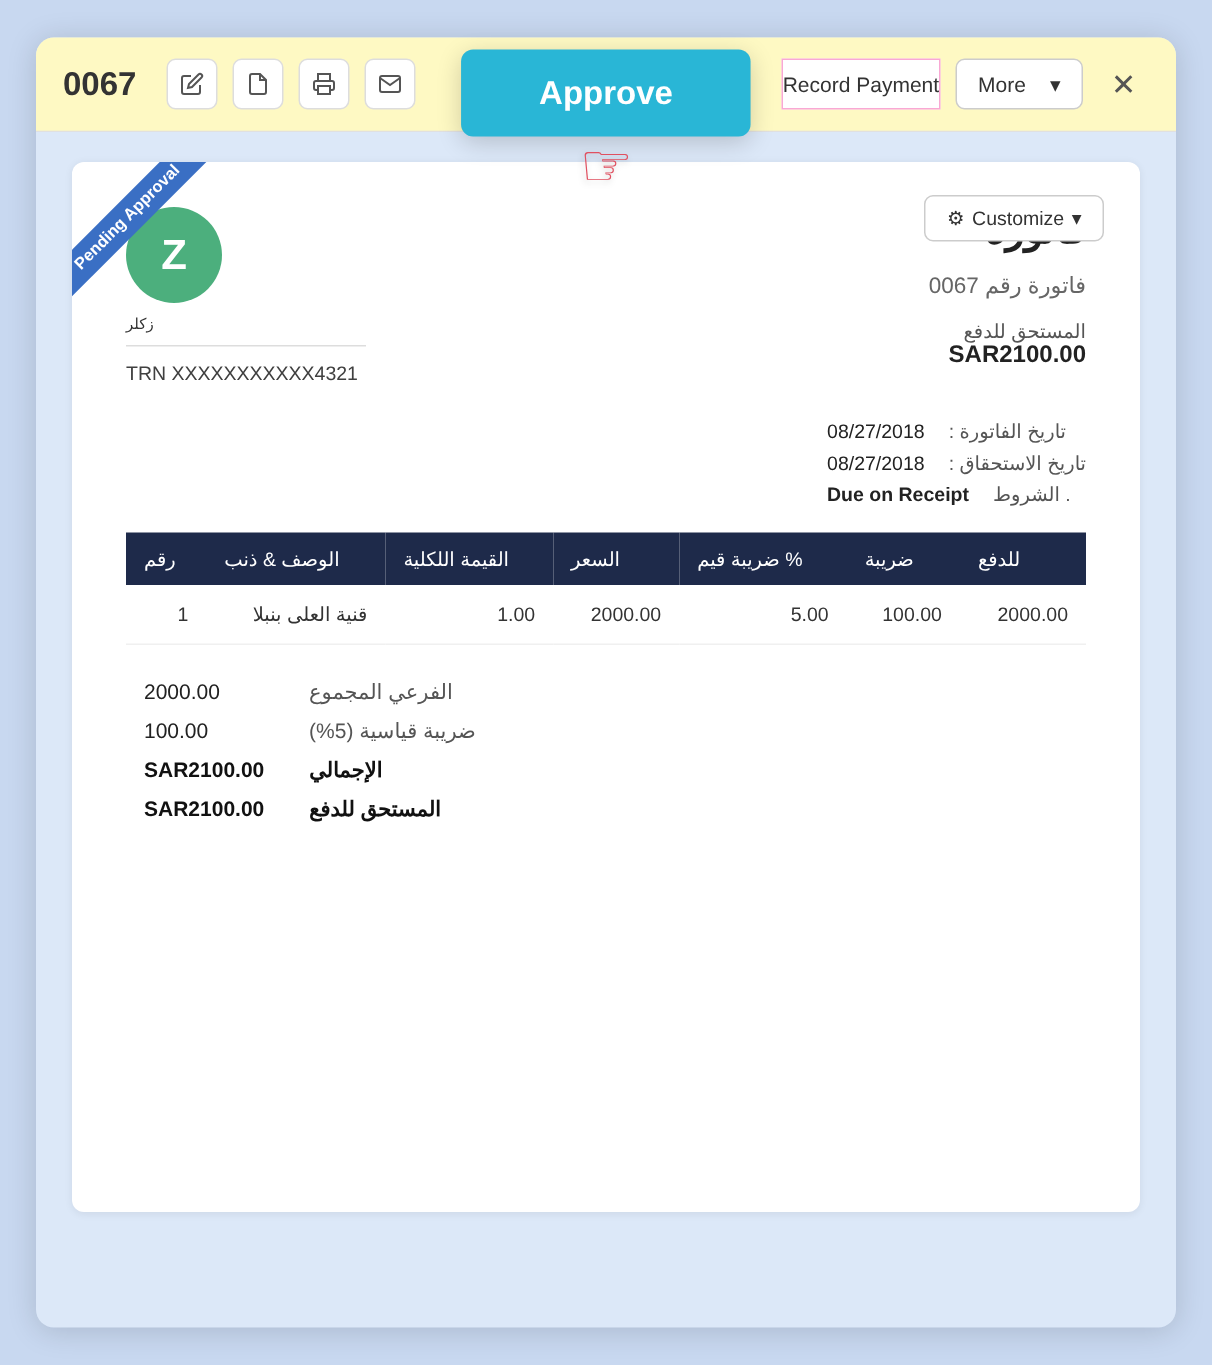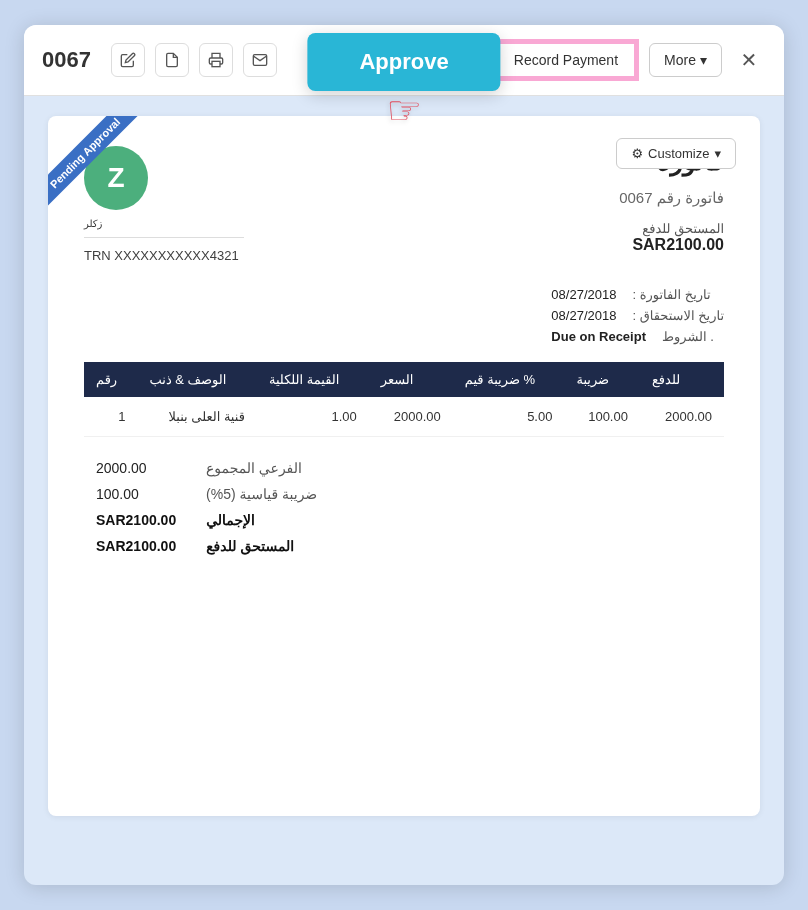--- a/index.html
+++ b/index.html
@@ -20,21 +20,21 @@
       border-radius: 12px;
       padding: 0;
       position: relative;
       box-shadow: 0 2px 20px rgba(0,0,0,0.15);
     }
     
     .toolbar {
       display: flex;
       align-items: center;
       padding: 14px 18px;
-      background: #ffffff;
+      background: #fef9c3;
       border-radius: 12px 12px 0 0;
       border-bottom: 1px solid #e0e0e0;
       gap: 10px;
       position: relative;
       z-index: 10;
     }
     .toolbar-title {
       font-size: 22px;
       font-weight: bold;
       color: #333;
@@ -48,39 +48,39 @@
       justify-content: center;
       border: 1px solid #ddd;
       border-radius: 6px;
       cursor: pointer;
       color: #555;
       font-size: 16px;
       background: #fff;
     }
     .toolbar-spacer { flex: 1; }
     .btn-record {
-      padding: 8px 16px;
-      border: 5px solid #f9a8d4;
+      padding: 8px 0;
+      border: 1px solid #f9a8d4;
       border-radius: 0;
       background: #fff;
       cursor: pointer;
       font-size: 14px;
       color: #333;
     }
     .btn-more {
       padding: 8px 14px;
       border: 1px solid #ccc;
       border-radius: 6px;
       background: #fff;
       cursor: pointer;
       font-size: 14px;
       color: #333;
       display: flex;
       align-items: center;
-      gap: 4px;
+      gap: 16px;
     }
     .btn-close {
       width: 34px;
       height: 34px;
       display: flex;
       align-items: center;
       justify-content: center;
       border: none;
       background: none;
       cursor: pointer;

